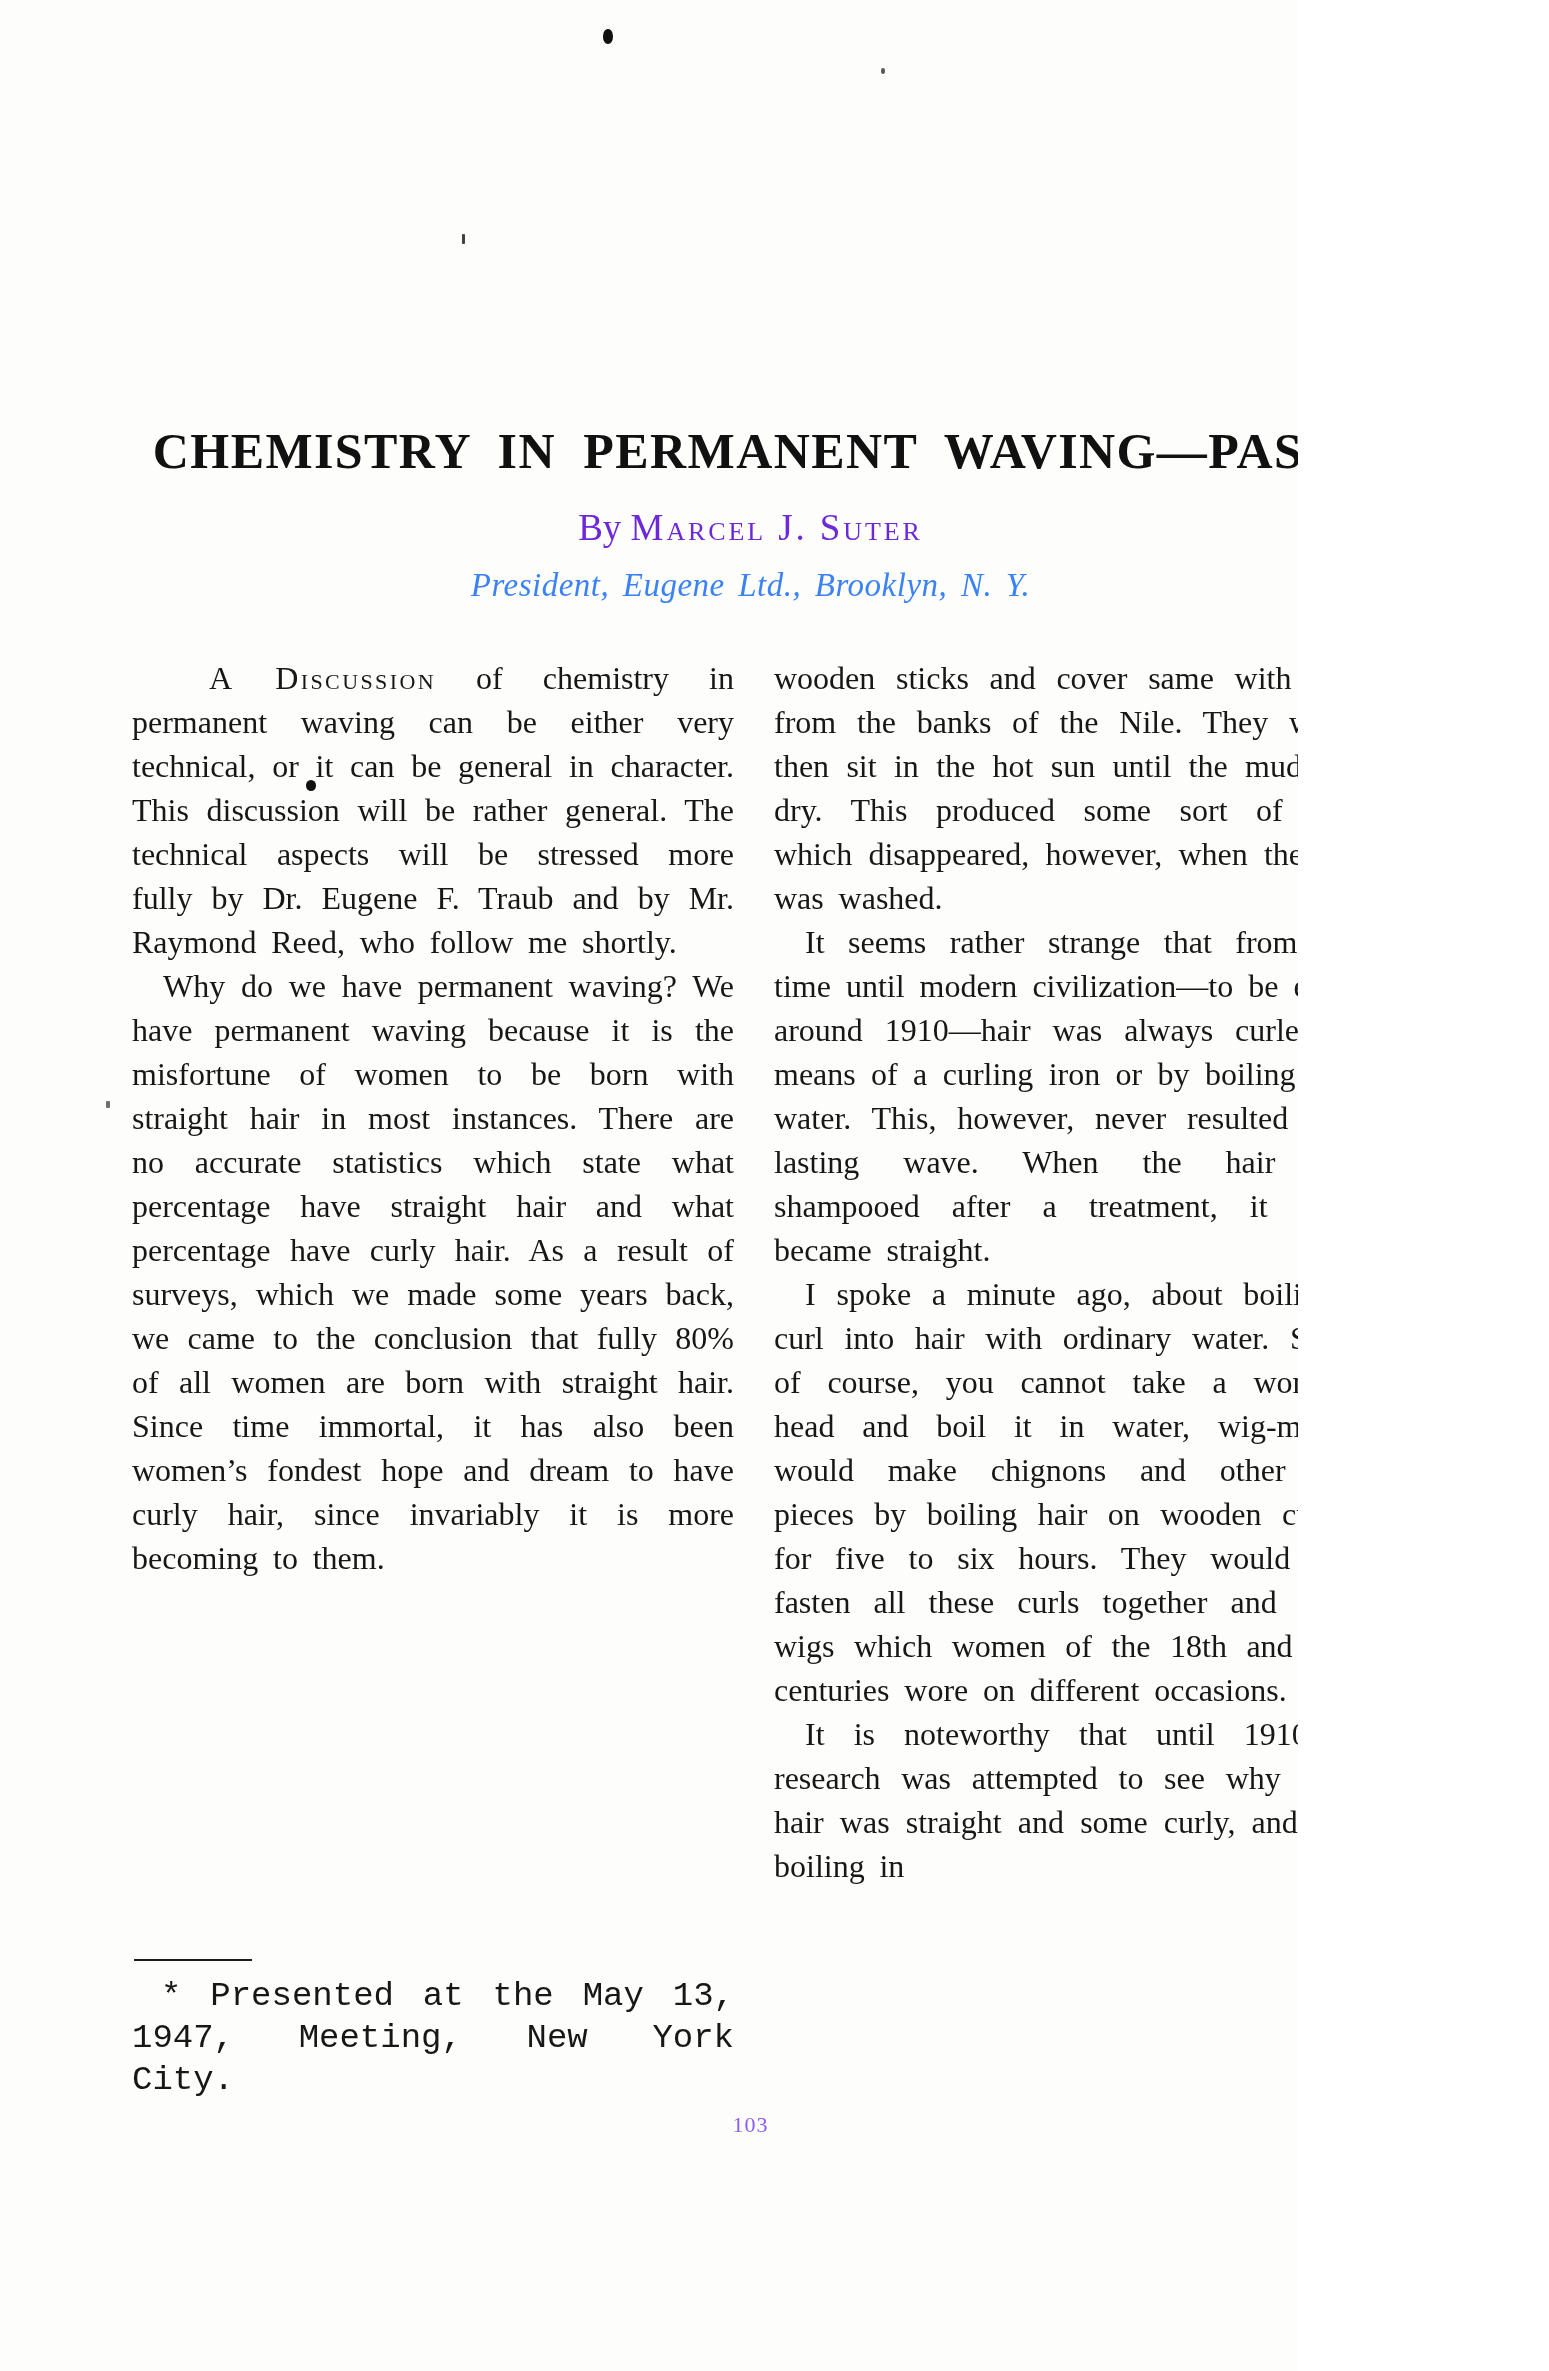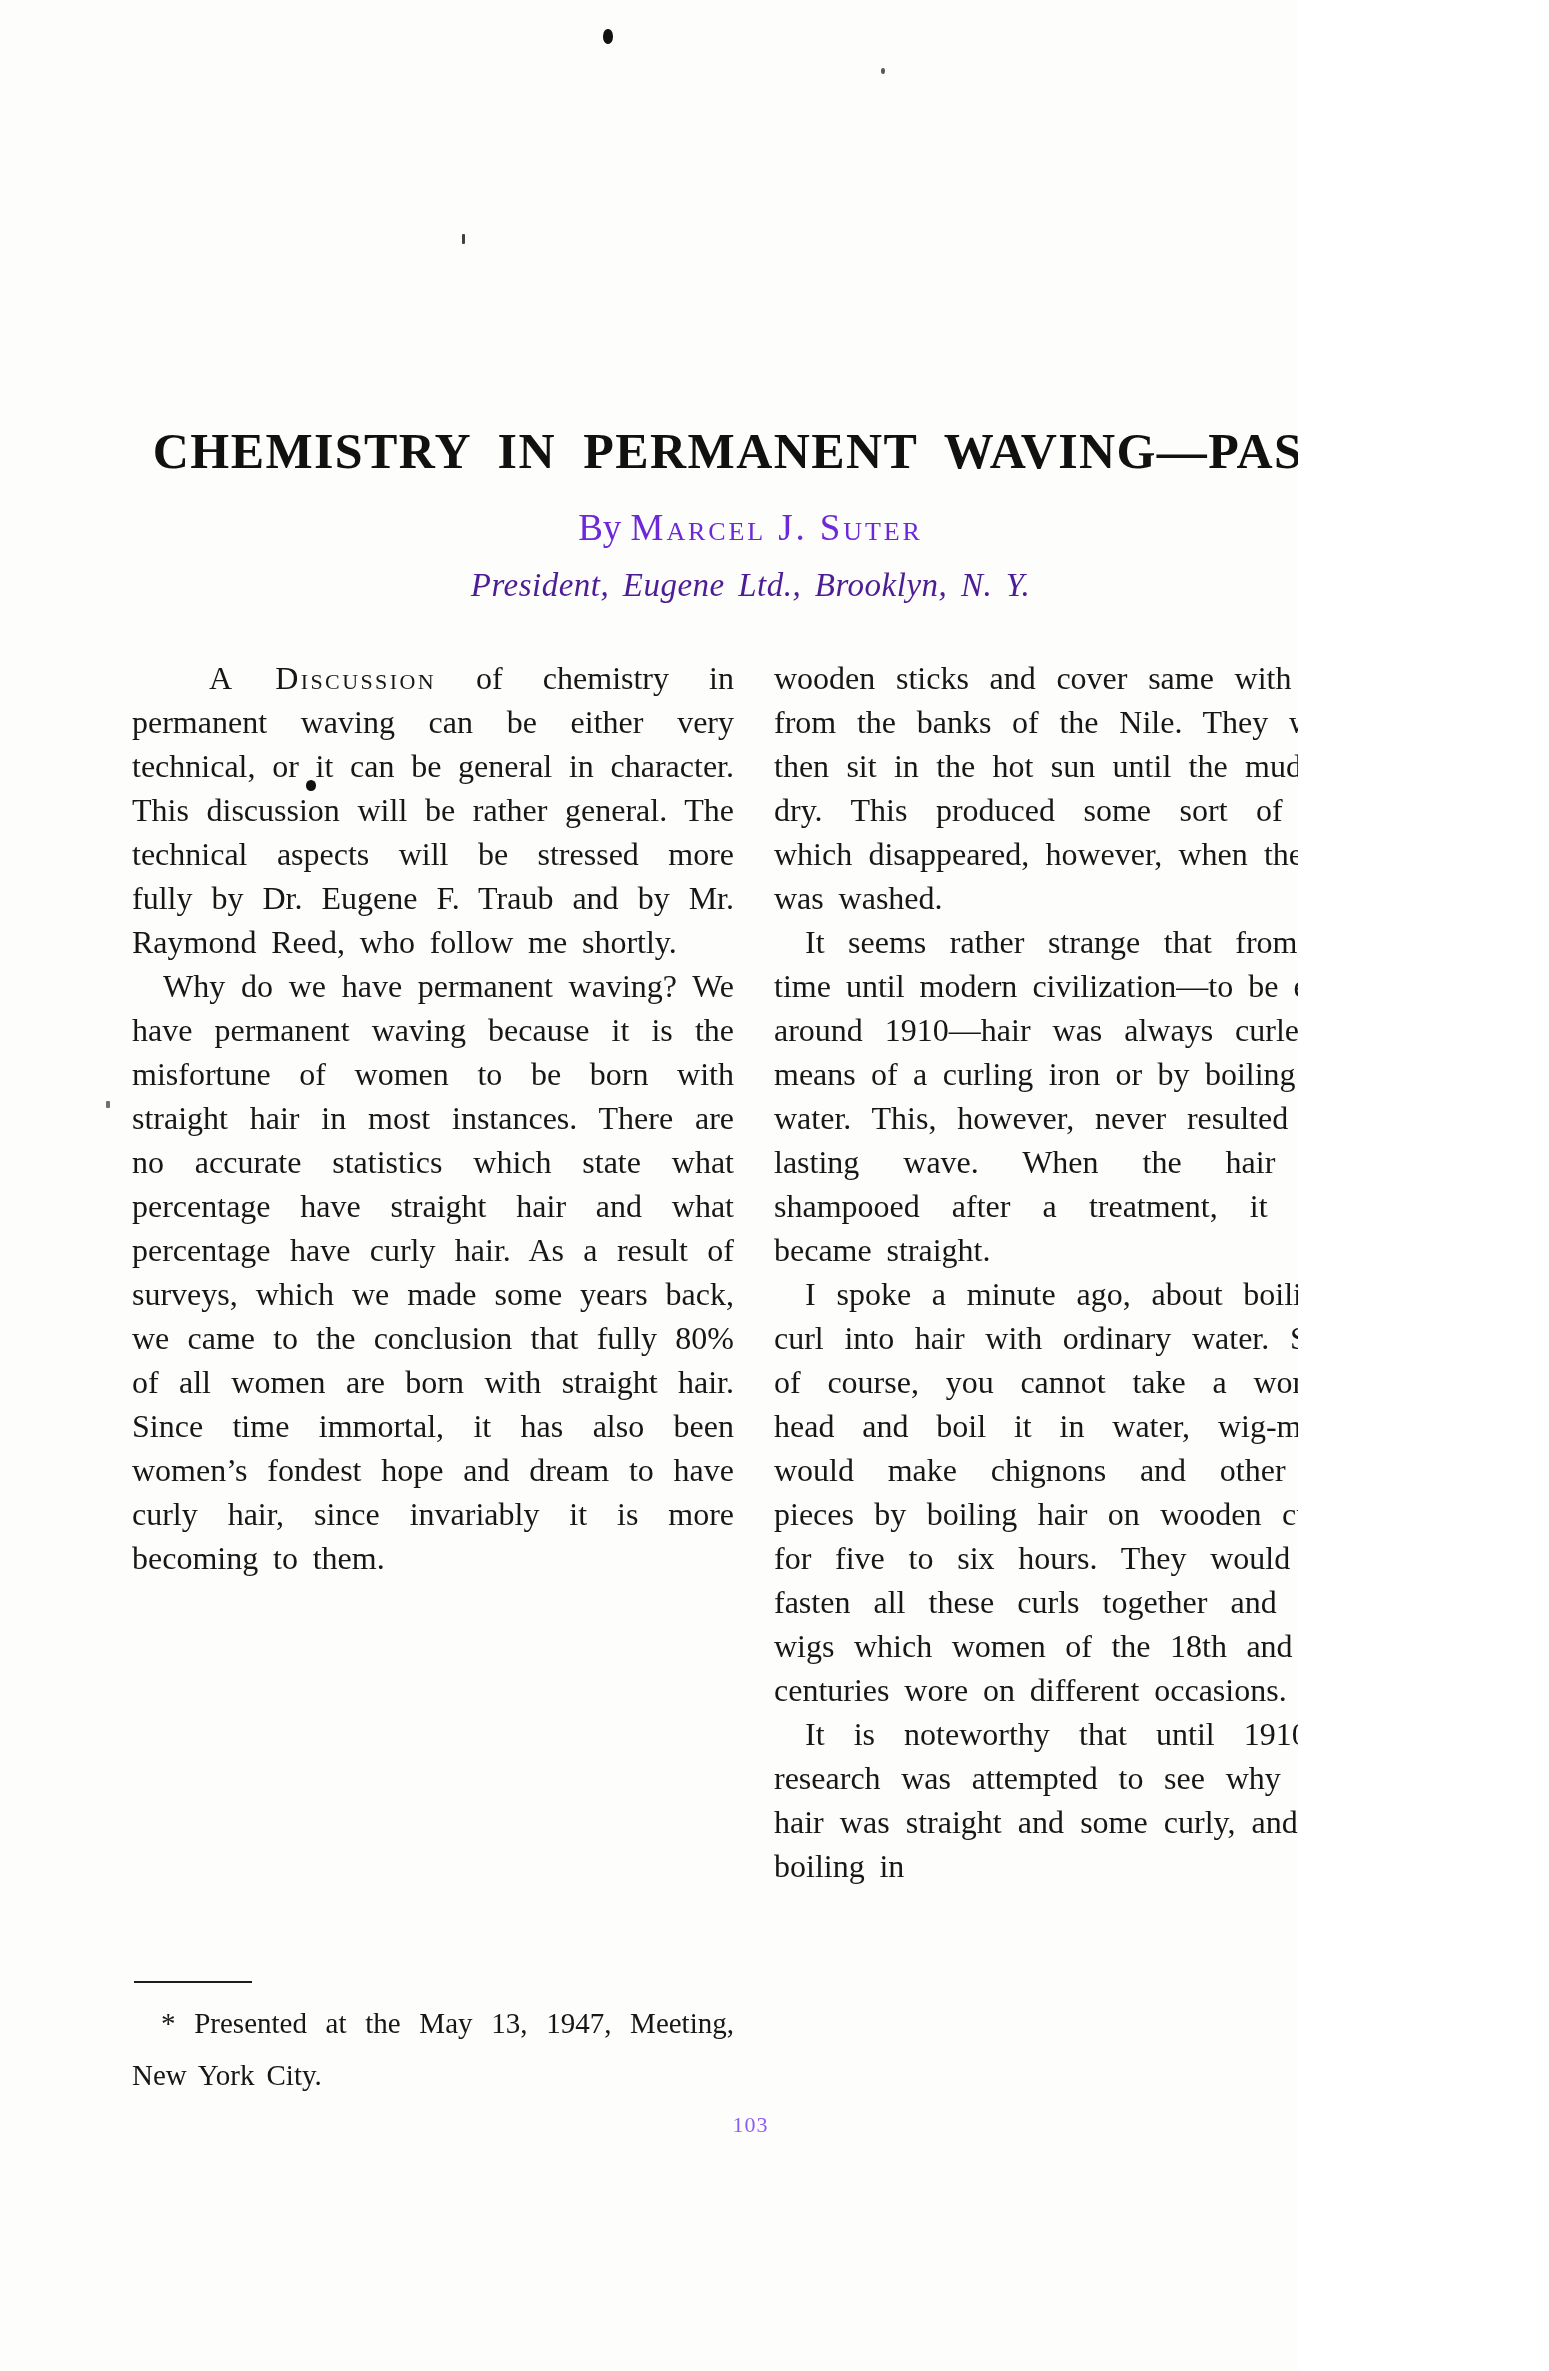--- a/index.html
+++ b/index.html
@@ -52,21 +52,21 @@
     font-variant: small-caps;
     letter-spacing: 2.9px;
   }
   .affiliation {
     margin-top: 15.4px;
     font-size: 33px;
     line-height: 41px;
     font-style: italic;
     letter-spacing: 0.5px;
     word-spacing: 4.8px;
-    color: #4c1d95;
+    color: #3b82f6;
   }
   
   .columns {
     margin-top: 50px;
     display: flex;
     gap: 40px;
     height: 1450px;
   }
   .col {
     text-align: justify;
@@ -98,25 +98,26 @@
     padding-bottom: 5.8px;
   }
   .footnote-rule {
     width: 118px;
     height: 0;
     border-top: 2.9px solid #1d1d1d;
     margin: 0 0 13.5px 1.9px;
   }
   .footnote-text {
     margin: 0;
-    font-size: 29px;
-    line-height: 52px;
+    font-size: 34px;
+    line-height: 42px;
     text-indent: 29px;
     text-align: justify;
     word-spacing: 4.8px;
+    font-family: Liberation Mono, monospace;
   }
   
   .page-footer {
     margin-top: 5.8px;
     text-align: center;
   }
   .page-number {
     display: inline-block;
     font-size: 22px;
     letter-spacing: 1px;

